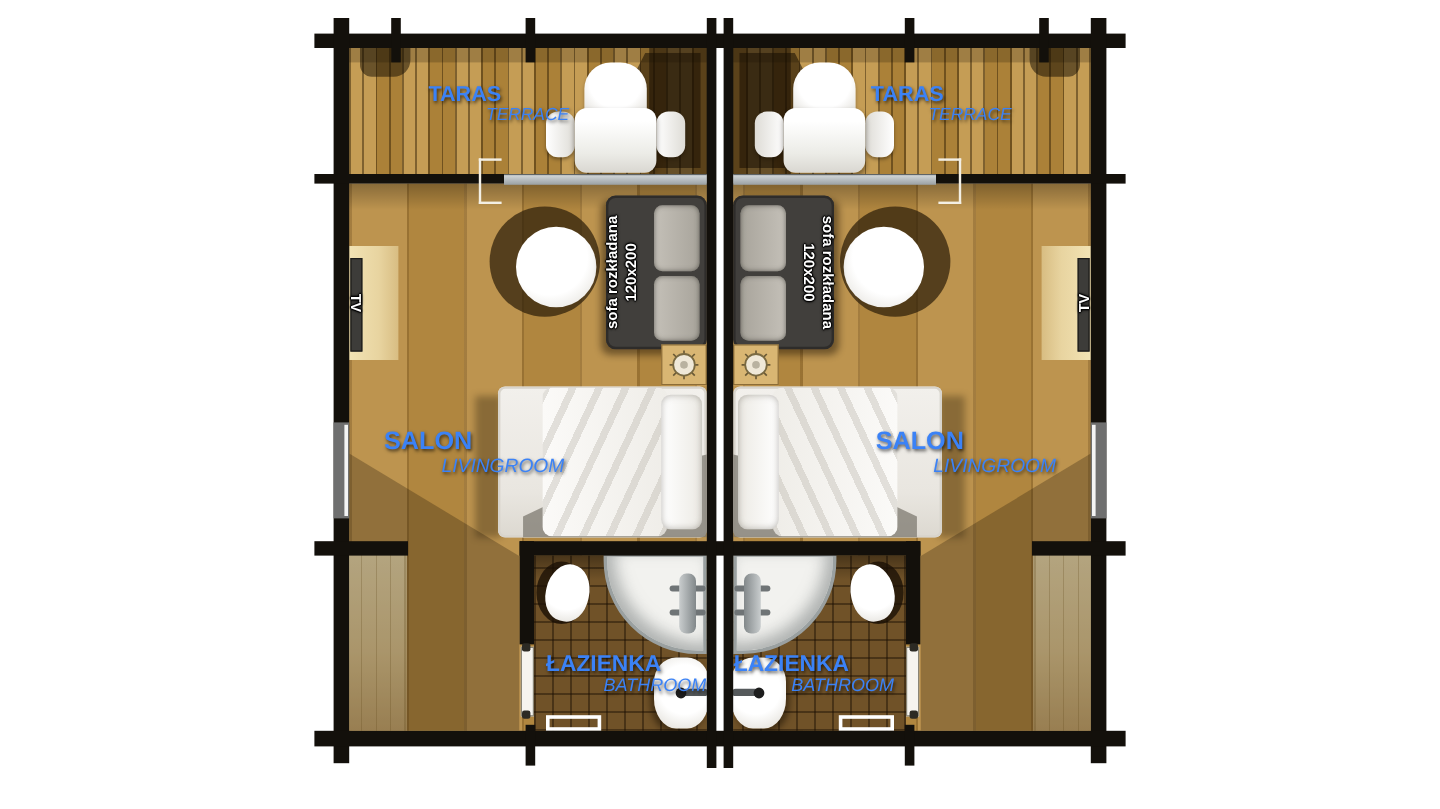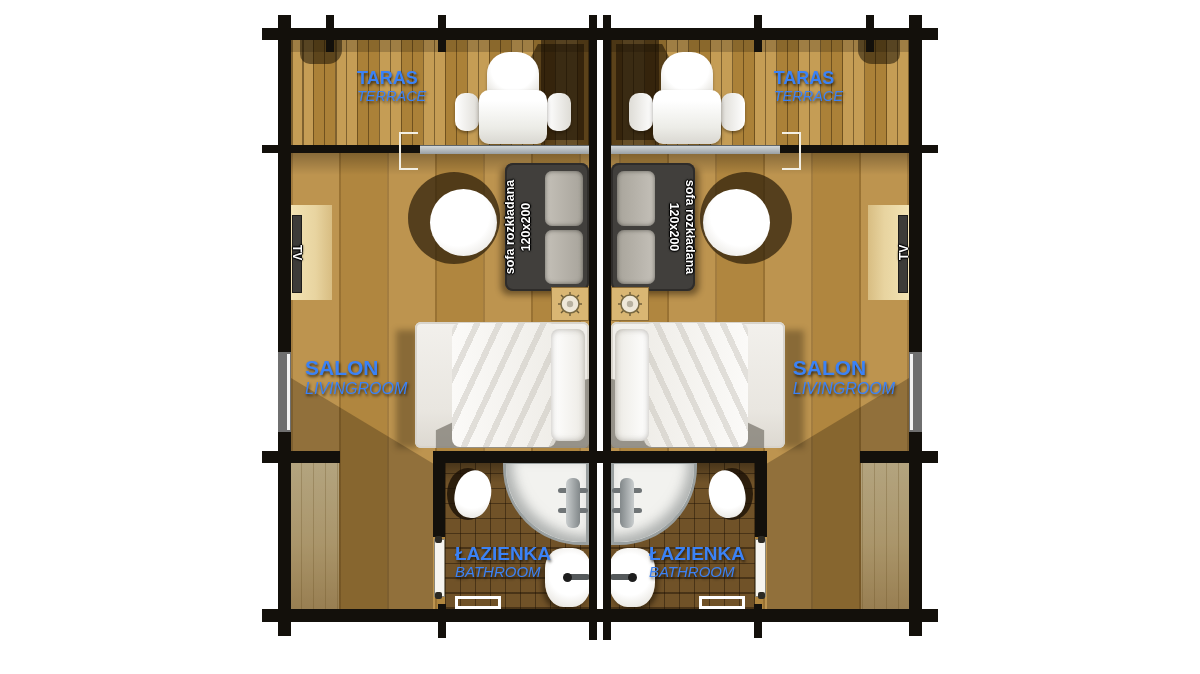--- a/index.html
+++ b/index.html
@@ -138,24 +138,24 @@
   .chair-back{left:487px;top:52px;width:52px;height:46px;border-radius:22px 22px 8px 8px;
     background:radial-gradient(circle at 50% 35%,#ffffff 55%,#e3e1db 90%);box-shadow:0 2px 3px rgba(20,12,0,.35);}
   .chair-seat{left:479px;top:90px;width:68px;height:54px;border-radius:10px;
     background:linear-gradient(180deg,#ffffff 20%,#ececе7 70%,#d9d7d1 100%);
     background:linear-gradient(180deg,#ffffff 20%,#ecece7 70%,#d9d7d1 100%);
     box-shadow:0 3px 4px rgba(20,12,0,.4);}
 
   
   .room-label{color:#3b82f6;text-shadow:1px 2px 3px rgba(0,0,0,.65);line-height:1.12;white-space:nowrap;}
   .room-label .pl{font-weight:700;}
-  .room-label .en{font-style:italic;font-weight:400;}
+  .room-label .en{font-style:italic;font-weight:400;padding-left:48px;}
   .lbl-terrace{left:357px;top:68px;font-size:18px;}
   .lbl-terrace .en{font-size:14.5px;}
-  .lbl-salon{left:305px;top:356px;font-size:21px;}
+  .lbl-salon{left:320px;top:356px;font-size:21px;}
   .lbl-salon .en{font-size:16px;}
   .lbl-bath{left:455px;top:543px;font-size:19px;}
   .lbl-bath .en{font-size:15px;}
 
   .sofa-label{left:462px;top:205px;width:126px;height:44px;transform:rotate(-90deg);
     color:#fff;font-size:12.5px;font-weight:700;text-align:center;line-height:1.25;white-space:nowrap;
     text-shadow:-1px 0 1px #000,1px 0 1px #000,0 -1px 1px #000,0 1px 1px #000,0 0 3px #000;}
   .tv-label{left:274px;top:245px;width:44px;height:15px;transform:rotate(90deg);
     color:#fff;font-size:12px;font-weight:700;text-align:center;
     text-shadow:-1px 0 1px #000,1px 0 1px #000,0 -1px 1px #000,0 1px 1px #000,0 0 3px #000;}

